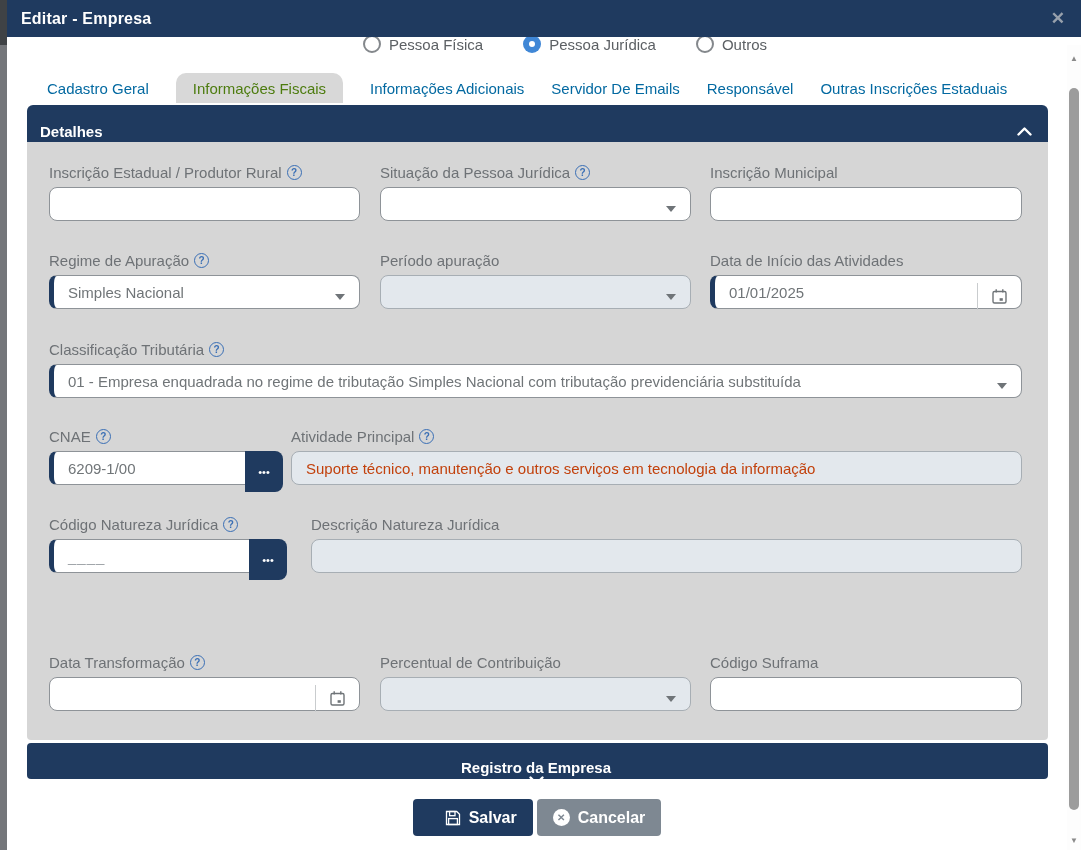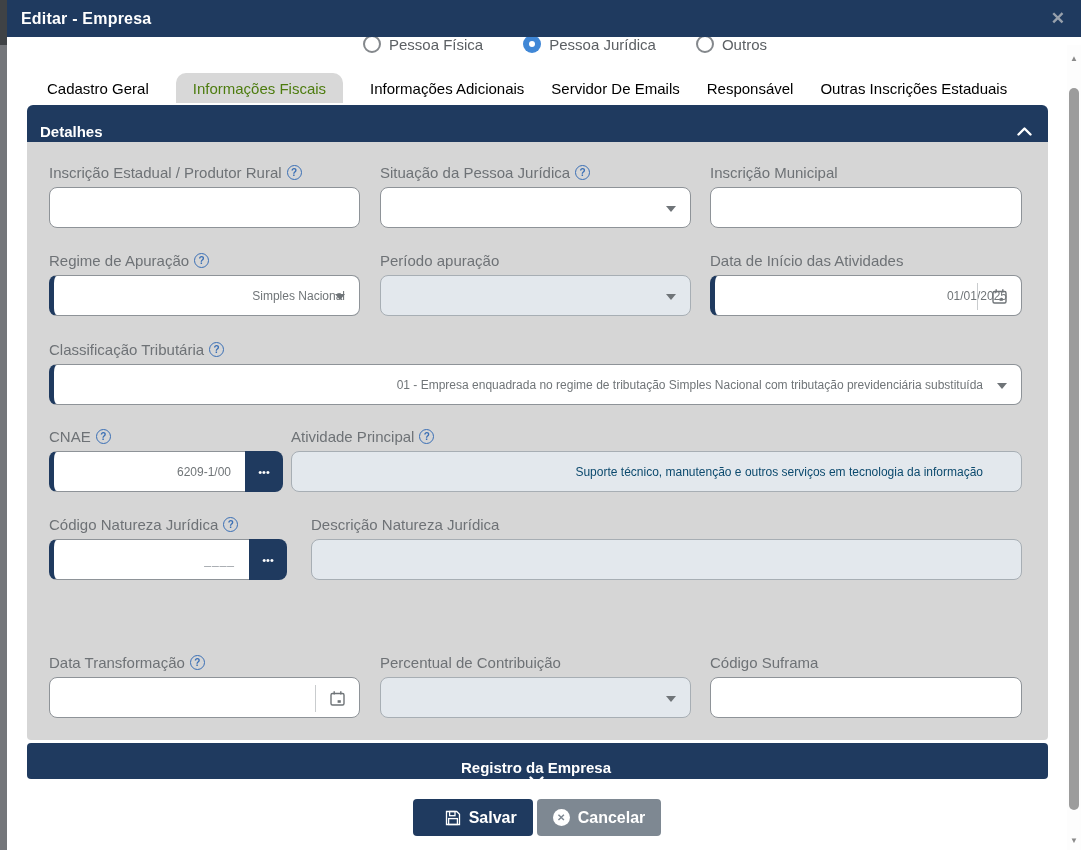--- a/index.html
+++ b/index.html
@@ -23,45 +23,45 @@
   .radio-item { display:flex; align-items:center; gap:8px; }
   .radio-circle { width:18px; height:18px; border-radius:50%; border:2px solid #84888c; background:#fff; }
   .radio-circle.checked { border:none; background:#4087d6; position:relative; }
   .radio-circle.checked::after { content:""; position:absolute; left:6px; top:6px; width:6px; height:6px;
     border-radius:50%; background:#fff; }
   .radio-label { font-size:15px; color:#5c6064; }
 
   
   .tabs { position:absolute; left:7px; top:73px; width:1060px; height:30px; display:flex; align-items:flex-end;
     padding-left:40px; gap:27px; }
-  .tab { font-size:15px; color:#000000; height:30px; display:flex; align-items:center; cursor:pointer; white-space:nowrap; }
+  .tab { font-size:15px; color:#0369a1; height:30px; display:flex; align-items:center; cursor:pointer; white-space:nowrap; }
   .tab.active { background:#d8d8d8; border-radius:10px 10px 0 0; padding:0 17px; color:#4d7c0f; }
 
   
   .section-bar { position:absolute; left:27px; width:1021px; background:#1f3a5f; color:#fff;
     display:flex; align-items:center; justify-content:space-between; padding:16px 16px 0 13px; }
   .section-bar .section-title { font-size:15px; font-weight:bold; }
   #detalhes-bar { top:105px; height:37px; border-radius:6px 6px 0 0; }
   #registro-bar { top:743px; height:36px; border-radius:4px;flex-direction:column; }
 
   
   .panel-body { position:absolute; left:27px; top:142px; width:1021px; height:598px;
     background:#d6d6d6; border-radius:0 0 4px 4px; }
 
   
   .field { position:absolute; }
   .field-label { font-size:15px; color:#6e7276; margin-bottom:6px; white-space:nowrap;
     display:flex; align-items:center; gap:5px; height:18px; }
   .help { width:15px; height:15px; border-radius:50%; border:1.5px solid #3a6fb5; color:#3a6fb5;
     font-size:10px; font-weight:bold; display:inline-flex; align-items:center; justify-content:center; flex:0 0 auto; }
   .control-row { display:flex; align-items:stretch; }
-  .tb { position:relative; height:41px; background:#fff; border:1px solid #8e9398; border-radius:8px;
-    display:flex; align-items:center; padding:0 14px; font-size:12px; color:#707578; width:100%;justify-content:flex-end; }
+  .tb { position:relative; height:34px; background:#fff; border:1px solid #8e9398; border-radius:8px;
+    display:flex; align-items:center; padding:0 14px; font-size:15px; color:#707578; width:100%; }
   .tb.filled { border-left:5px solid #1f3a5f; }
-  .tb.disabled { background:#e3e8ed; border-color:#a7aeb4; color:#0c4a6e; }
+  .tb.disabled { background:#e3e8ed; border-color:#a7aeb4; color:#c2410c; }
   .tb.with-btn { border-radius:8px 0 0 8px; border-right:none; }
   .tb .mask { color:#9ca1a6; letter-spacing:1px; }
   .caret { position:absolute; right:14px; top:18px; width:0; height:0;
     border-left:5px solid transparent; border-right:5px solid transparent; border-top:6px solid #6f7478; }
   .date-icon-wrap { position:absolute; right:0; top:7px; height:27px; width:44px;
     border-left:1px solid #c9ccce; display:flex; align-items:center; justify-content:center; }
   .dots-btn { width:38px; height:41px; background:#1f3a5f; border-radius:0 8px 8px 0; color:#fff;
     display:flex; align-items:center; justify-content:center; font-size:11px; letter-spacing:0; cursor:pointer; flex:0 0 auto; }
   .ellipsis-value { overflow:hidden; white-space:nowrap; text-overflow:ellipsis; padding-right:24px; }
 

